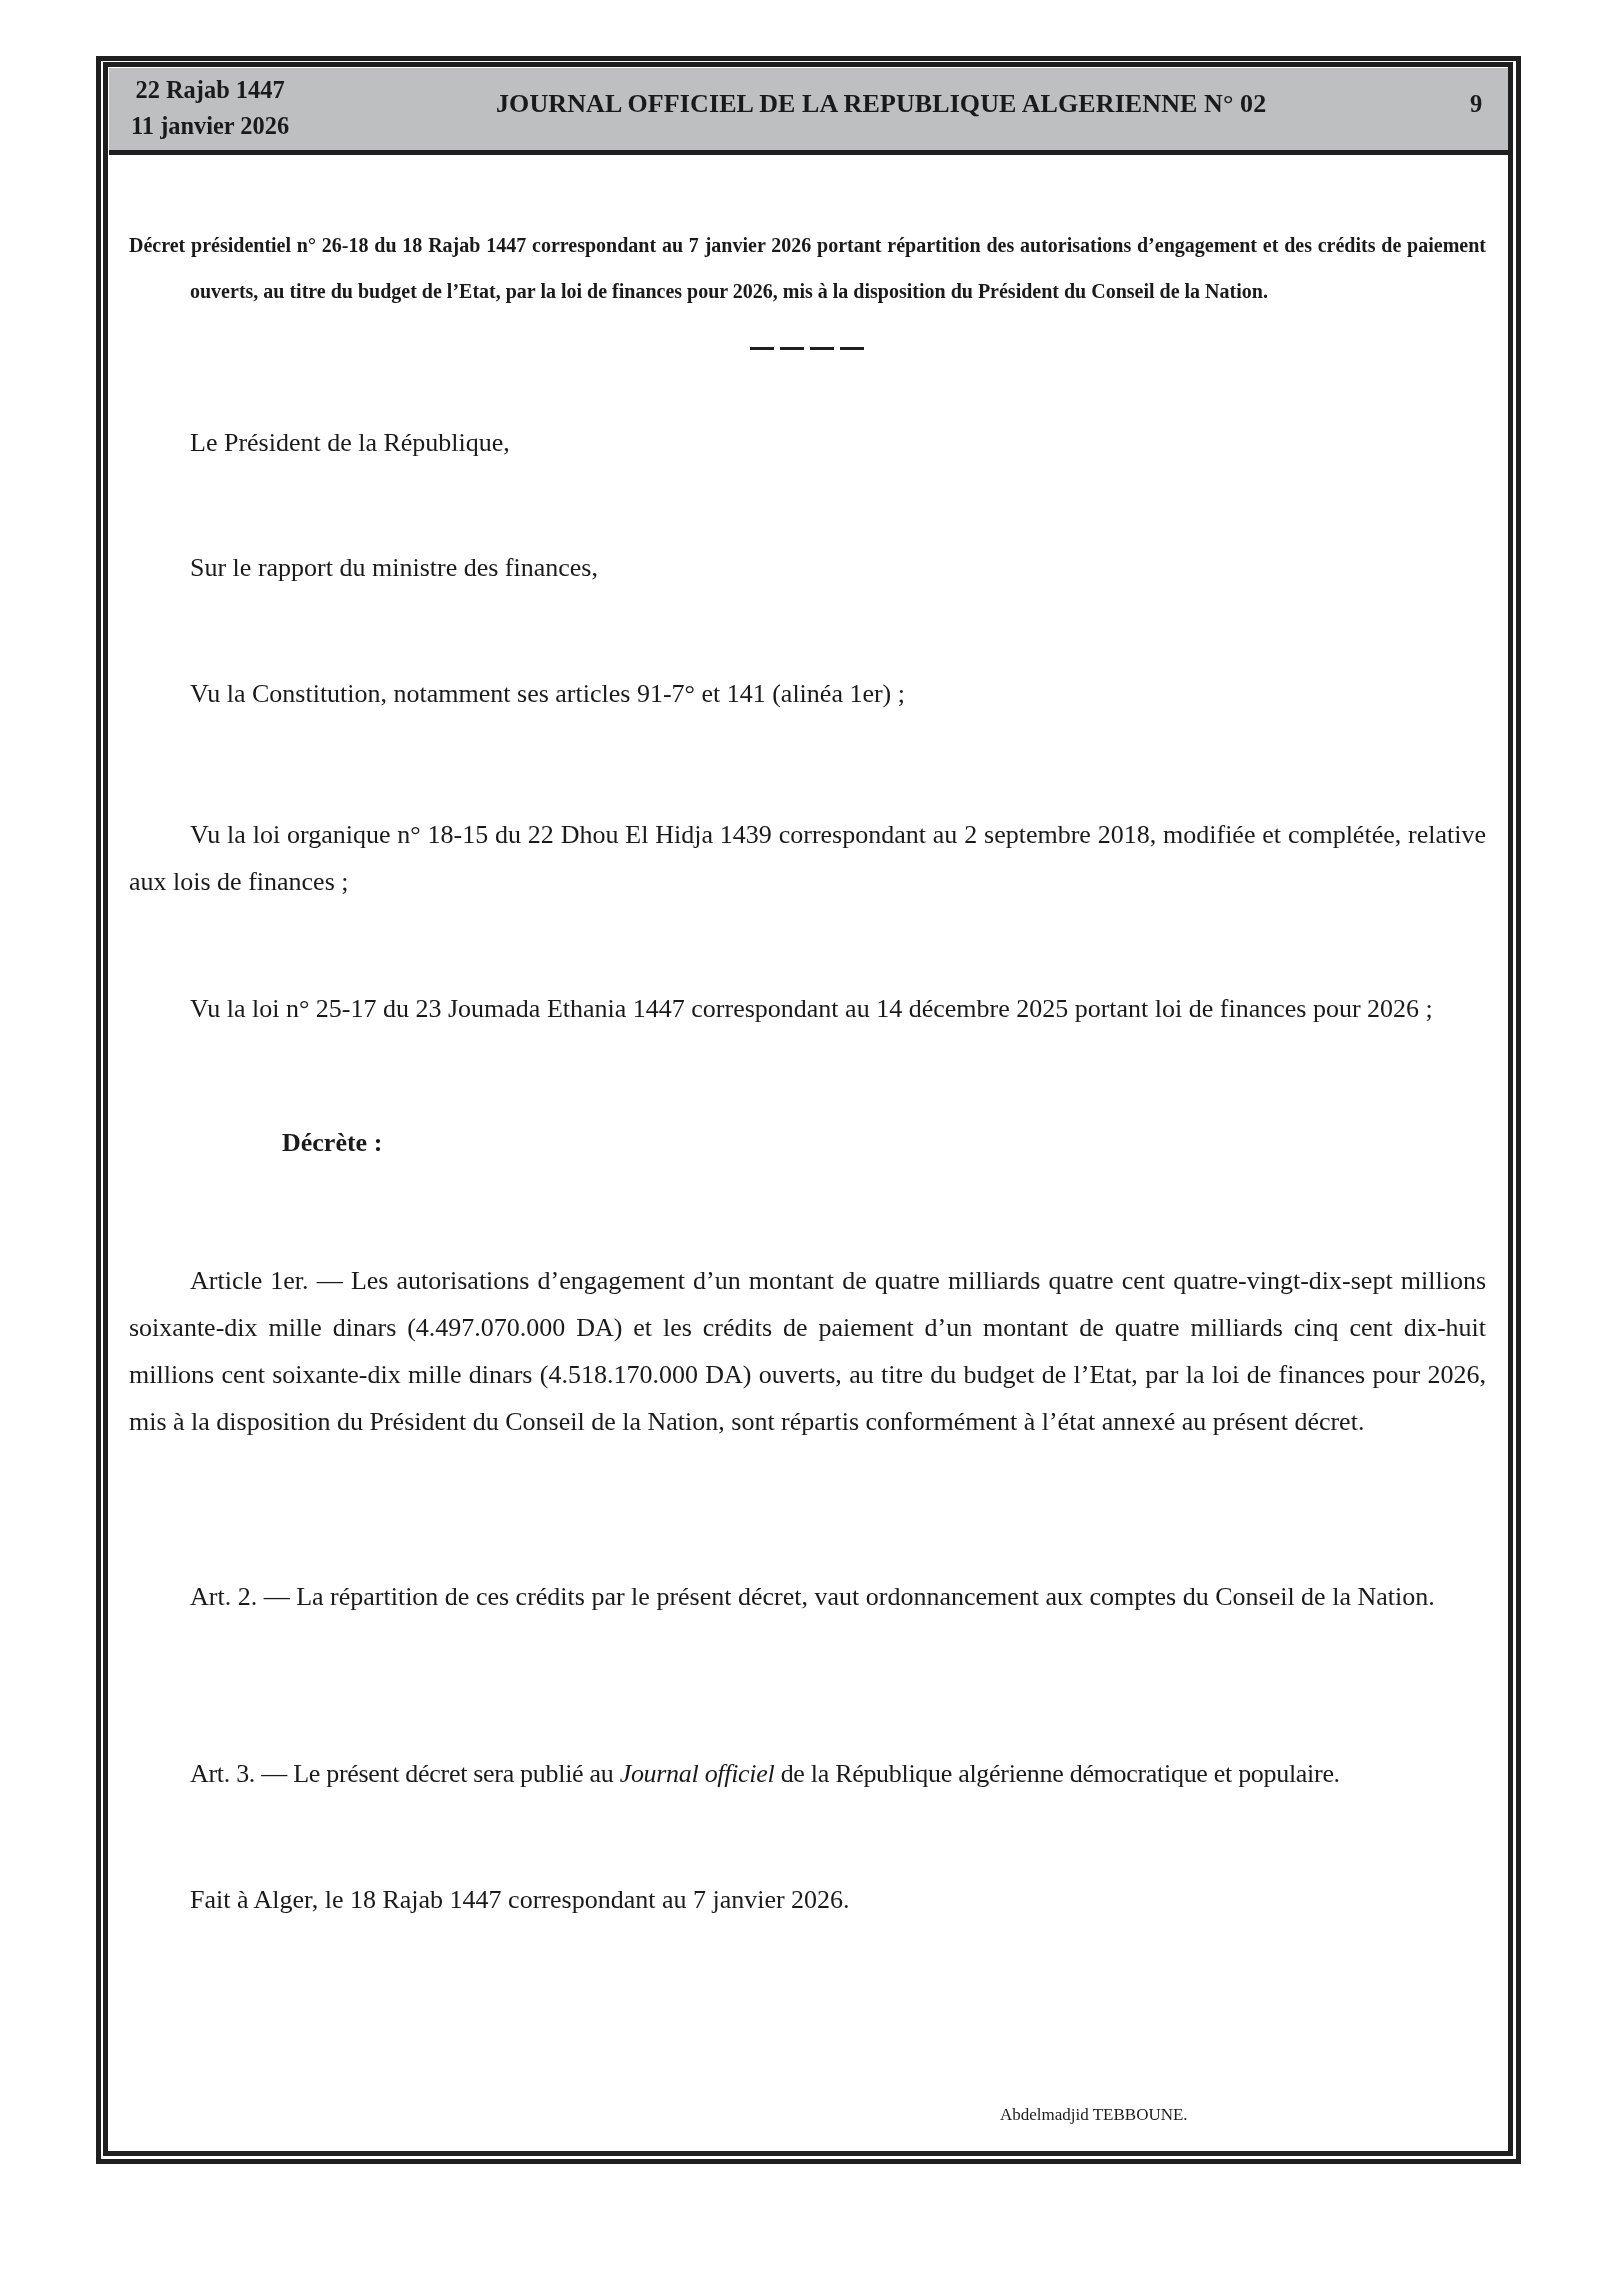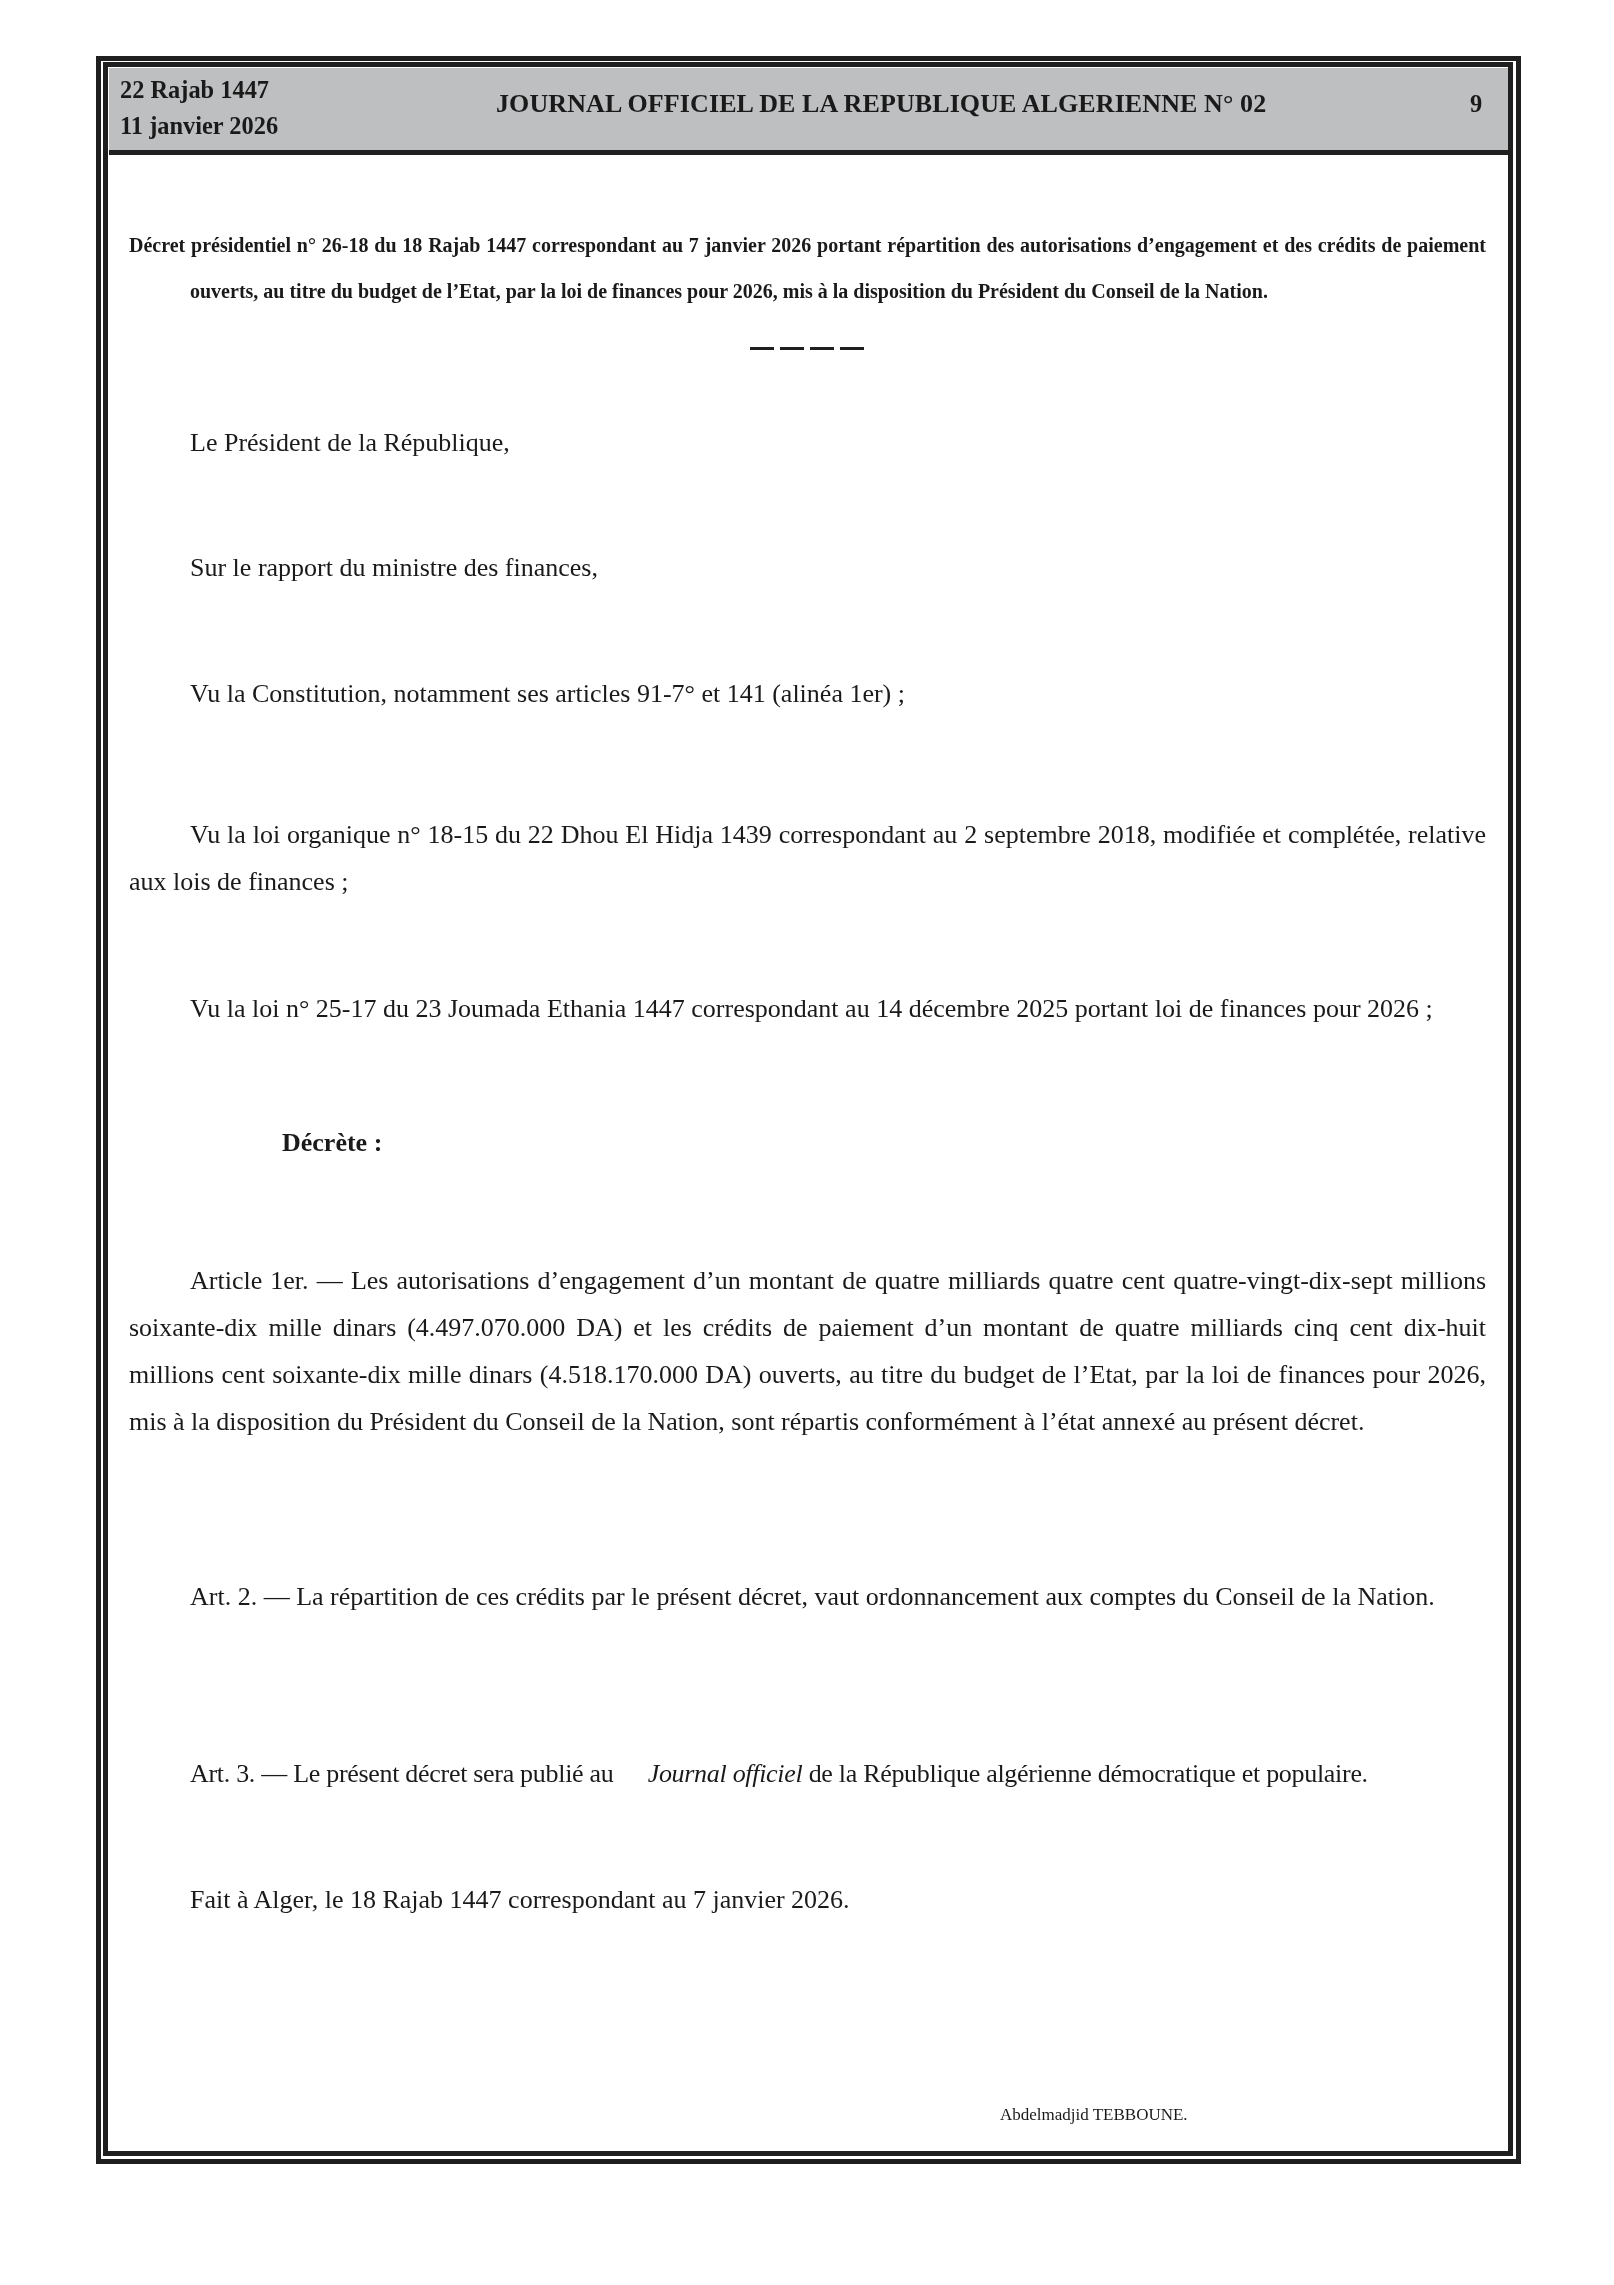--- a/index.html
+++ b/index.html
@@ -6,40 +6,40 @@
   body { width: 1615px; height: 2285px; position: relative; overflow: hidden;
          font-family: "Liberation Serif", "DejaVu Serif", serif; color: #1a1a1a; }
 
   .frame-outer { position: absolute; left: 96px; top: 56px; width: 1425px; height: 2108px;
                  border: 5.4px solid #1f1f1f; box-sizing: border-box; }
   .frame-inner { position: absolute; left: 103px; top: 62px; width: 1410px; height: 2094px;
                  border: 5.4px solid #1f1f1f; box-sizing: border-box; }
 
   .header { position: absolute; left: 109px; top: 68px; width: 1399px; height: 82px;
             background: #bebfc1; border-bottom: 5.4px solid #1f1f1f; box-sizing: content-box; }
-  .header .dates { position: absolute; left: 11px; top: 3.6px; font-weight: bold; font-size: 24.4px;
-                   line-height: 36px; }
+  .header .dates { position: absolute; left: 22px; top: 3.6px; font-weight: bold; font-size: 24.4px;
+                   line-height: 36px; text-align: center; }
   .header .journal-title { position: absolute; left: 387px; top: 18px; font-weight: bold; font-size: 26px;
                            line-height: 36px; letter-spacing: 0.1px; }
   .header .page-number { position: absolute; left: 1361px; top: 18px; font-weight: bold; font-size: 24.4px;
                          line-height: 36px; }
 
   .content { position: absolute; left: 129px; top: 0; width: 1357px; }
   .p { position: absolute; left: 0; width: 1357px; font-size: 26px; line-height: 47px;
        text-align: justify; text-indent: 61px; }
   .p.last-left { text-align-last: left; }
   .title { position: absolute; left: 0; width: 1357px; font-weight: bold; font-size: 20px;
            line-height: 46px; text-align: justify; padding-left: 61px; text-indent: -61px;
            box-sizing: border-box; margin-top: 36px; }
   .dashes { position: absolute; left: 751px; top: 335px; width: 114px; height: 27px;
             display: flex; justify-content: space-between; align-items: center; }
   .dashes span { display: block; width: 24.4px; height: 2.7px; background: #1f1f1f; }
   .decrete { position: absolute; left: 153px; font-weight: bold; font-size: 26px; line-height: 47px; }
   .signature { position: absolute; left: 1000px; top: 2091px; font-size: 17px; line-height: 47px; }
-  i { font-style: italic; margin-left: 28px; }
+  i { font-style: italic; }
 </style>
 </head>
 <body>
 
 <div class="frame-outer"></div>
 <div class="frame-inner"></div>
 
 <div class="header">
   <div class="dates">
     <div>22 Rajab 1447</div>

